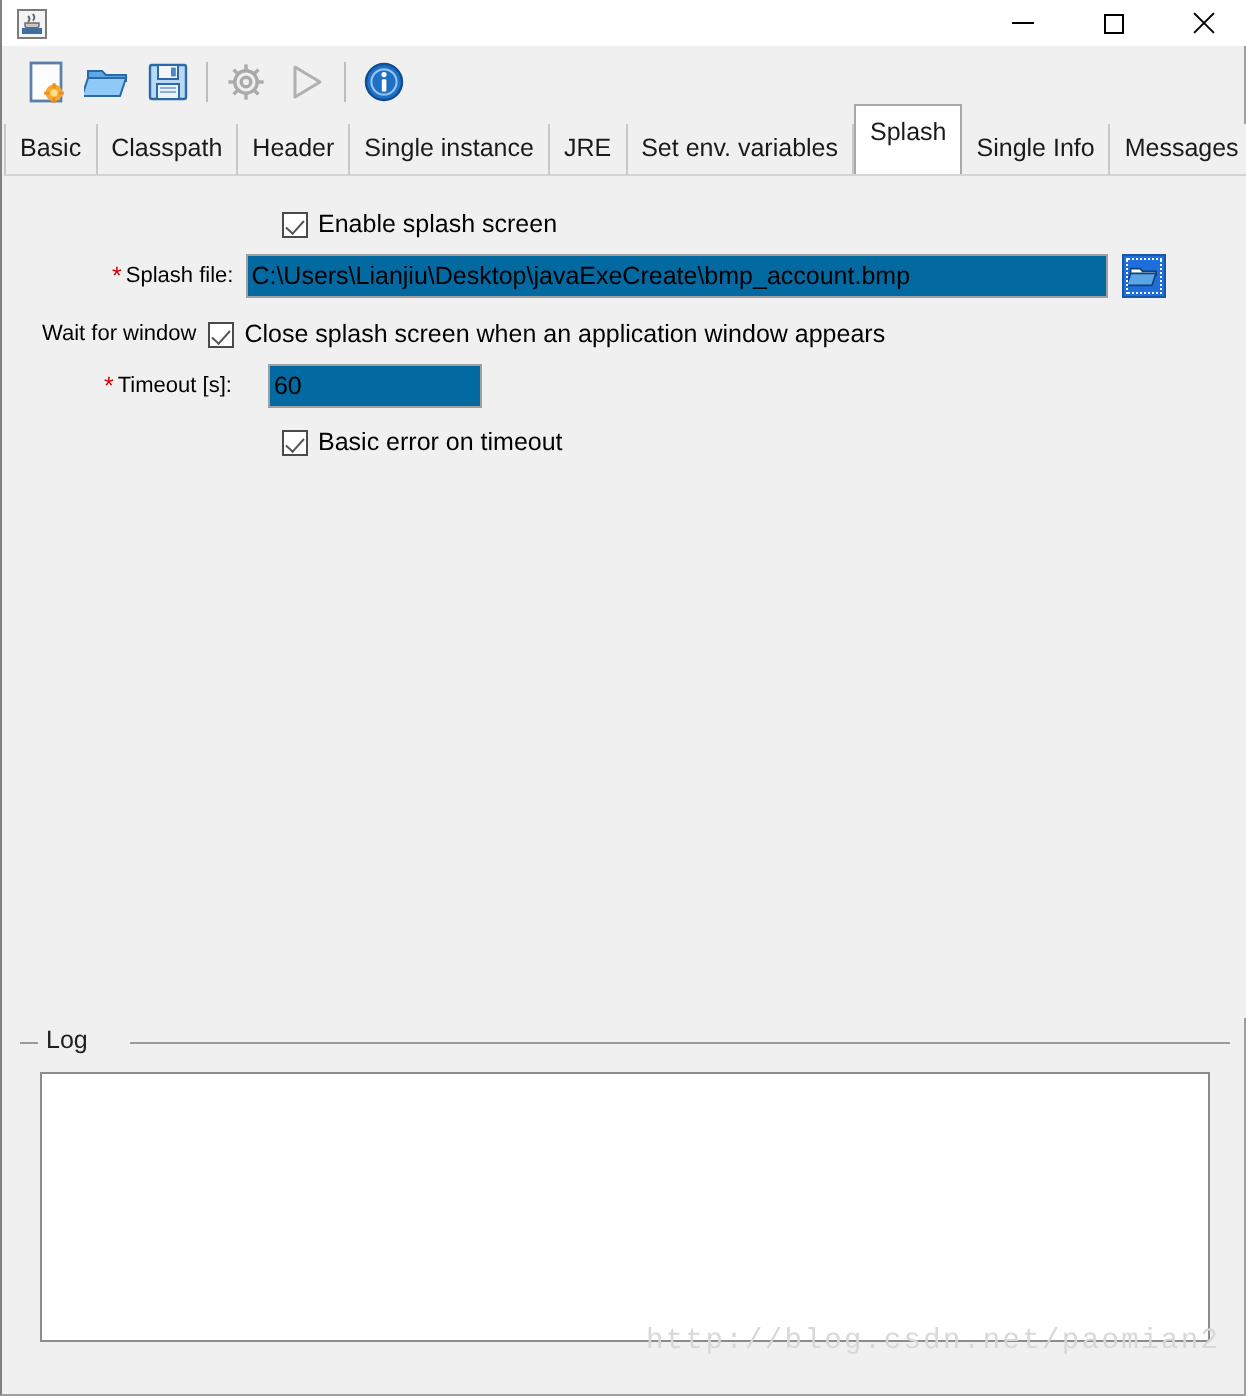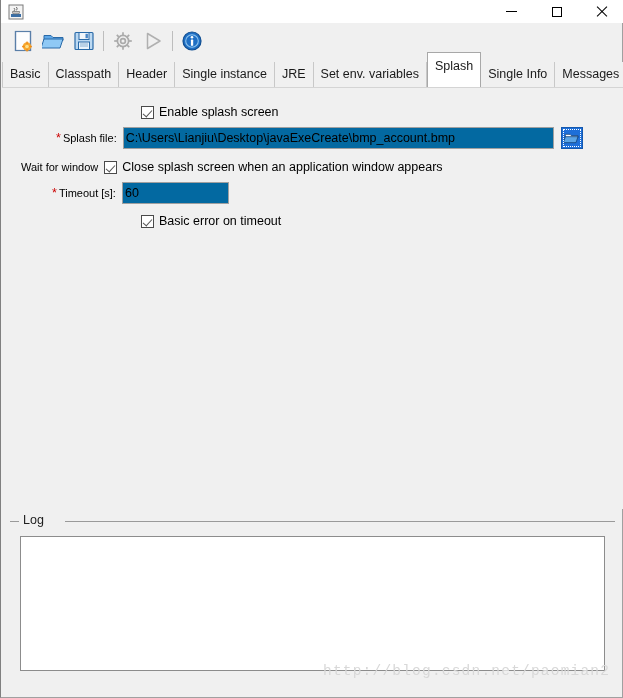--- a/index.html
+++ b/index.html
@@ -440,21 +440,21 @@
 
     <div class="form-row" style="left:19px; top:72px;">
       <span class="row-label">Wait for window</span>
       <span class="cb checked" style="margin-left:6px;"></span>
       <span class="cb-label">Close splash screen when an application window appears</span>
     </div>
 
     <div class="form-row" style="left:50px; top:94px;">
       <span class="req">*</span>
       <span class="row-label">Timeout [s]:</span>
-      <span class="textfield" style="width:107px; height:22px; margin-left:6px;">60</span>
+      <span class="textfield" style="width:107px; height:22px; margin-left:18px;">60</span>
     </div>
 
     <div class="form-row" style="left:139px; top:126px;">
       <span class="cb checked"></span>
       <span class="cb-label">Basic error on timeout</span>
     </div>
 
   </div>
 
   <div class="log-group">

